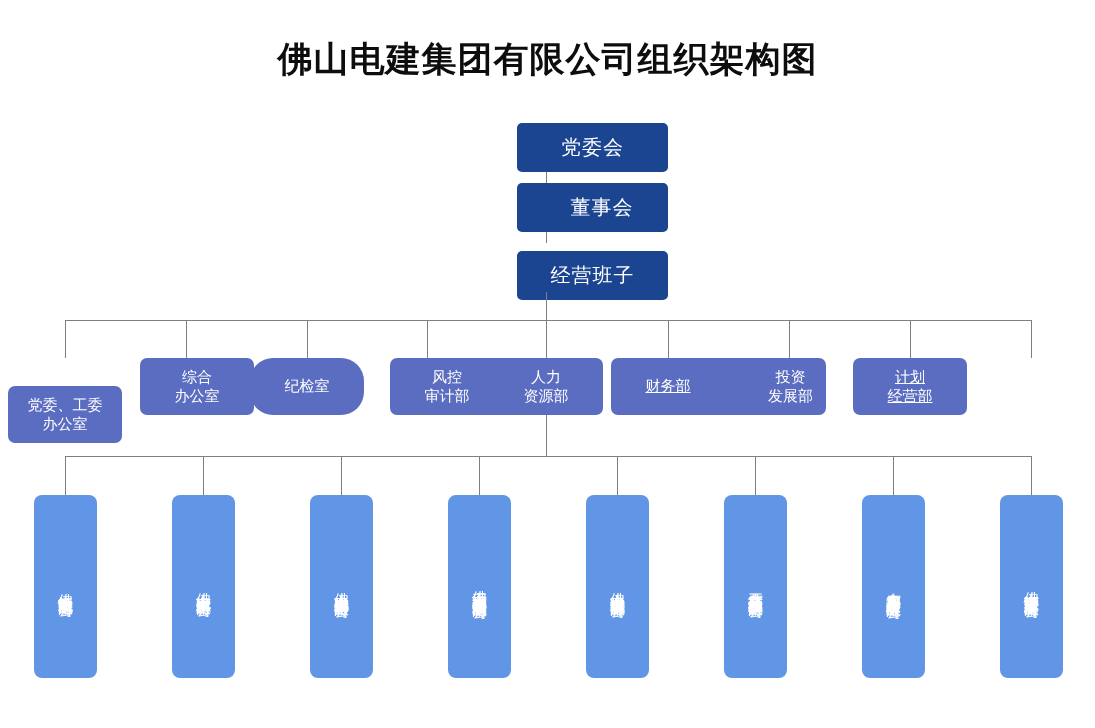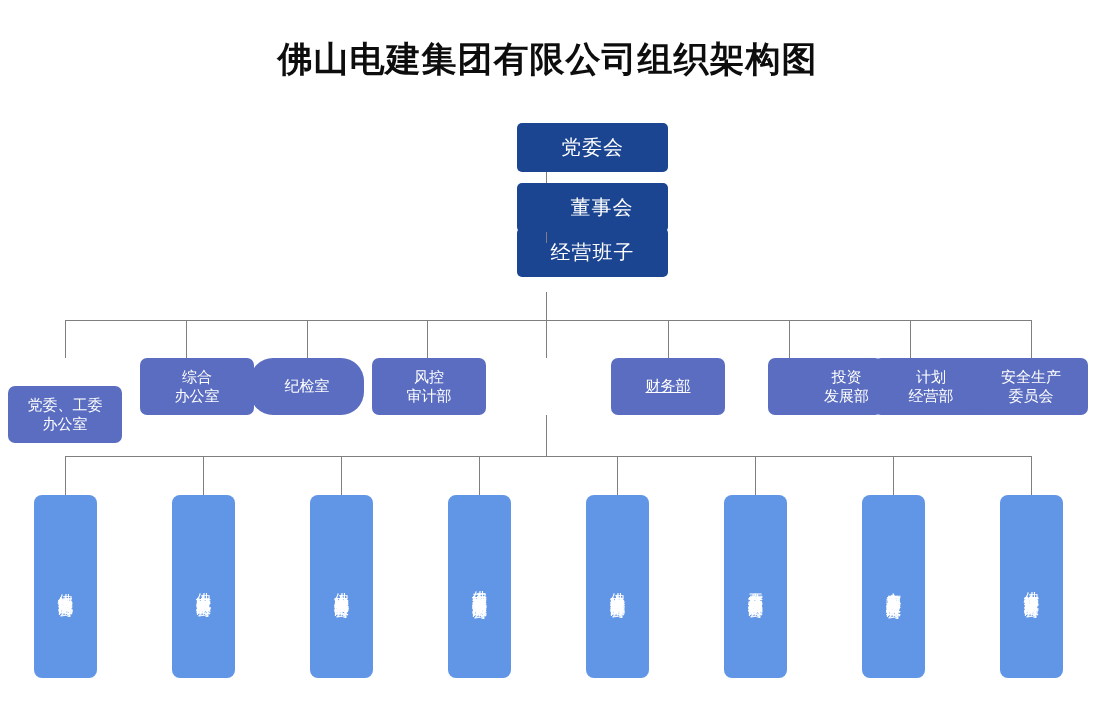--- a/index.html
+++ b/index.html
@@ -52,21 +52,21 @@
     width: 151px;
     height: 49px;
     background: #1B4491;
     font-size: 20px;
     letter-spacing: 1px;
     border-radius: 5px;
     margin-left: 46px;
   }
   .node.level1.n0 { top: 123px; }
   .node.level1.n1 { top: 183px; padding-left: 19px; }
-  .node.level1.n2 { top: 228px; text-align: center; }
+  .node.level1.n2 { top: 251px; text-align: center; }
 
   
   .node.level2 {
     top: 358px;
     width: 114px;
     height: 57px;
     background: #5B6DC0;
     font-size: 15px;
     border-radius: 7px;
     padding: 2px 3px;
@@ -140,34 +140,34 @@
 
   <div class="node level2" style="left:8px;margin-top:28px;">
     <span class="node-text">党委、工委<br>办公室</span>
   </div>
   <div class="node level2" style="left:129px;margin-left:11px;">
     <span class="node-text">综合<br>办公室</span>
   </div>
   <div class="node level2" style="left:250px;border-radius:23px;">
     <span class="node-text">纪检室</span>
   </div>
-  <div class="node level2" style="left:372px;">
+  <div class="node level2" style="left:390px;">
     <span class="node-text">风控<br>审计部</span>
+  </div>
+  <div class="node level2" style="left:489px;">
+    <span class="node-text">人力<br>资源部</span>
   </div>
   <div class="node level2" style="left:611px;text-decoration:underline;">
     <span class="node-text">财务部</span>
   </div>
-  <div class="node level2" style="left:768px;padding-left:46px;">
+  <div class="node level2" style="left:712px;padding-left:46px;">
     <span class="node-text">投资<br>发展部</span>
   </div>
-  <div class="node level2" style="left:874px;">
+  <div class="node level2" style="left:853px;text-decoration:underline;">
     <span class="node-text">计划<br>经营部</span>
-  </div>
-  <div class="node level2" style="left:974px;">
-    <span class="node-text">安全生产<br>委员会</span>
   </div>
 
   <div class="conn v" style="left:546px; top:415px; height:41px;"></div>
   <div class="conn h" style="left:65px; top:456px; width:966px;"></div>
 
   <div class="conn v" style="left:65px;  top:456px; height:39px;"></div>
   <div class="conn v" style="left:203px; top:456px; height:39px;"></div>
   <div class="conn v" style="left:341px; top:456px; height:39px;"></div>
   <div class="conn v" style="left:479px; top:456px; height:39px;"></div>
   <div class="conn v" style="left:617px; top:456px; height:39px;"></div>

